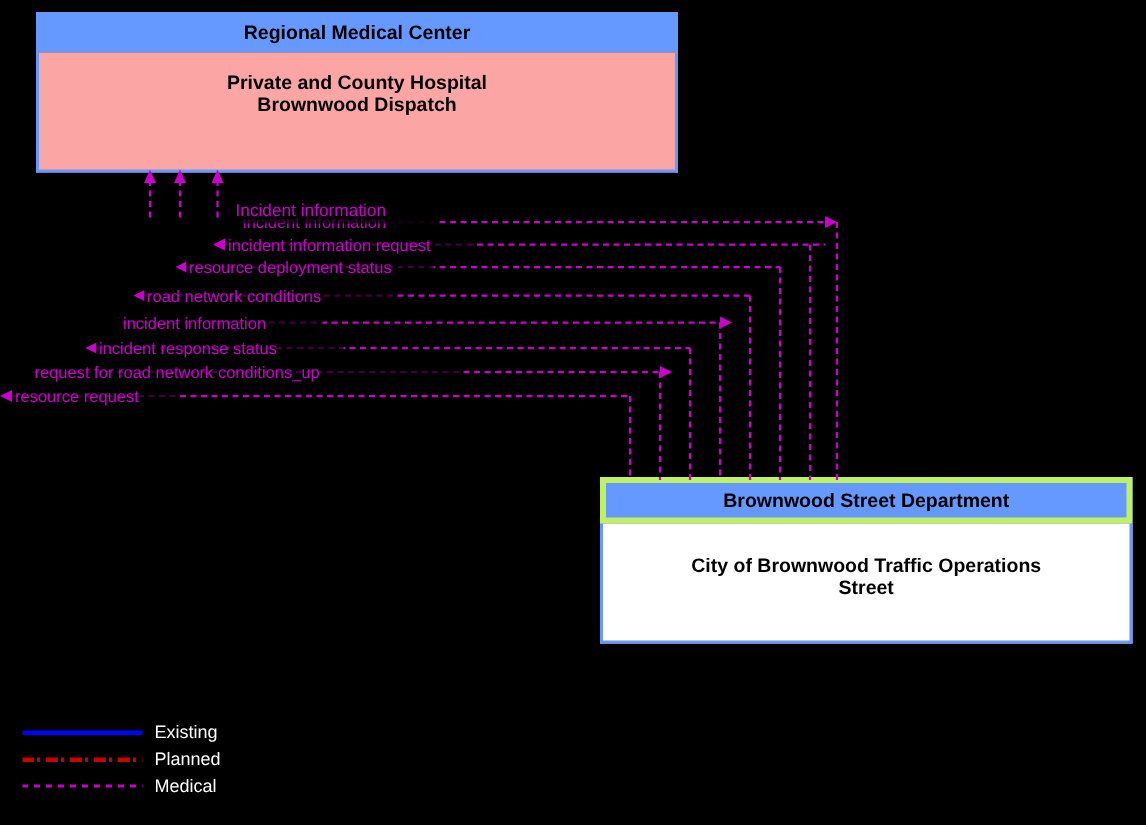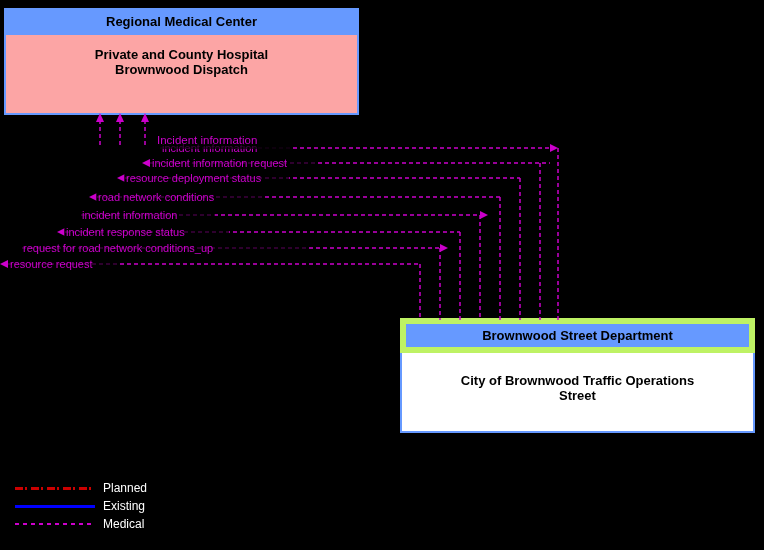--- a/index.html
+++ b/index.html
@@ -9,22 +9,22 @@
       background: #000;
       font-family: Arial, sans-serif;
       position: relative;
       overflow: hidden;
     }
 
     
     .left-box {
       position: absolute;
       top: 8px;
-      left: 4px;
-      width: 355px;
+      left: 24px;
+      width: 428px;
     }
     .left-box-header {
       background: #6699ff;
       border: 2px solid #6699ff;
       text-align: center;
       padding: 4px 8px;
       font-size: 13px;
       font-weight: bold;
       color: #000;
     }
@@ -42,21 +42,21 @@
 
     
     .right-box {
       position: absolute;
       top: 318px;
       left: 400px;
       width: 355px;
     }
     .right-box-header {
       background: #6699ff;
-      border: 6px solid #bef264;
+      border: 4px solid #bef264;
       text-align: center;
       padding: 4px 8px;
       font-size: 13px;
       font-weight: bold;
       color: #000;
     }
     .right-box-body {
       background: #fff;
       border: 2px solid #6699ff;
       border-top: none;
@@ -216,24 +216,24 @@
 
   <rect x="8" y="255" width="110" height="16" fill="#000" opacity="0.7"></rect>
   <text x="10" y="268" fill="#cc00cc" font-size="11" font-family="Arial">resource request</text>
 
   <rect x="155" y="131" width="135" height="18" fill="#000" opacity="0.7"></rect>
   <text x="157" y="144" fill="#cc00cc" font-size="11.5" font-family="Arial">Incident information</text>
 </svg>
 
 <div class="legend">
   <div class="legend-item">
+    <div class="legend-line existing-line"></div>
+    <span class="legend-label">Existing</span>
+  </div>
+  <div class="legend-item">
     <div class="legend-line planned-line"></div>
     <span class="legend-label">Planned</span>
-  </div>
-  <div class="legend-item">
-    <div class="legend-line existing-line"></div>
-    <span class="legend-label">Existing</span>
   </div>
   <div class="legend-item">
     <div class="legend-line future-line"></div>
     <span class="legend-label">Medical</span>
   </div>
 </div>
 
 </body></html>

